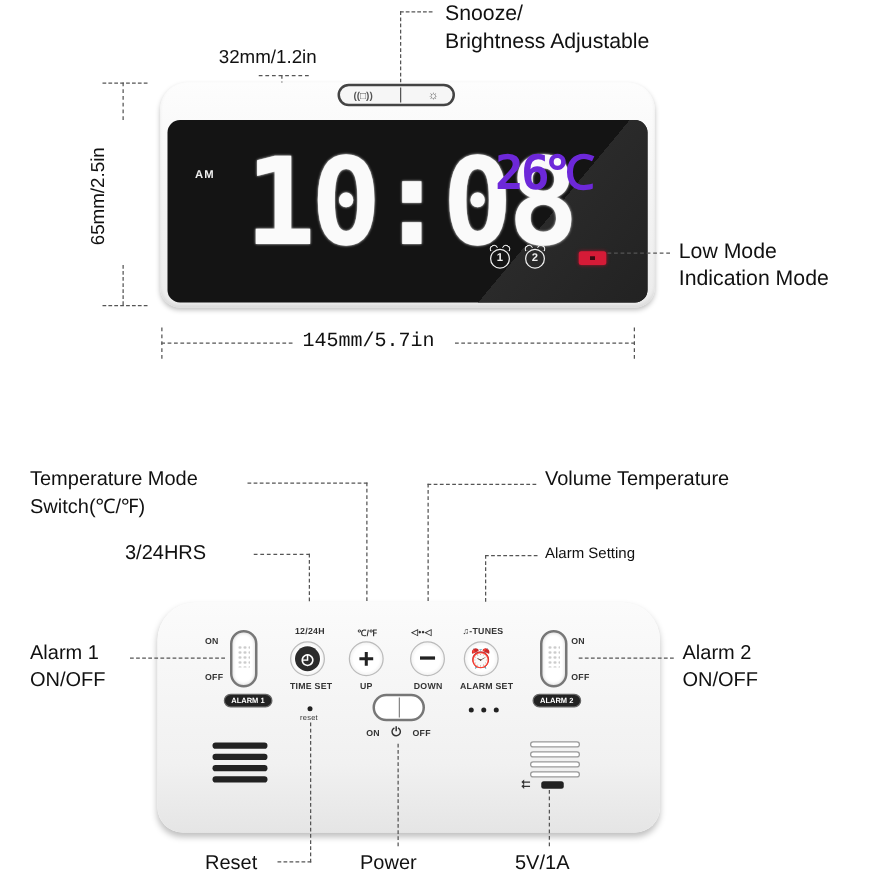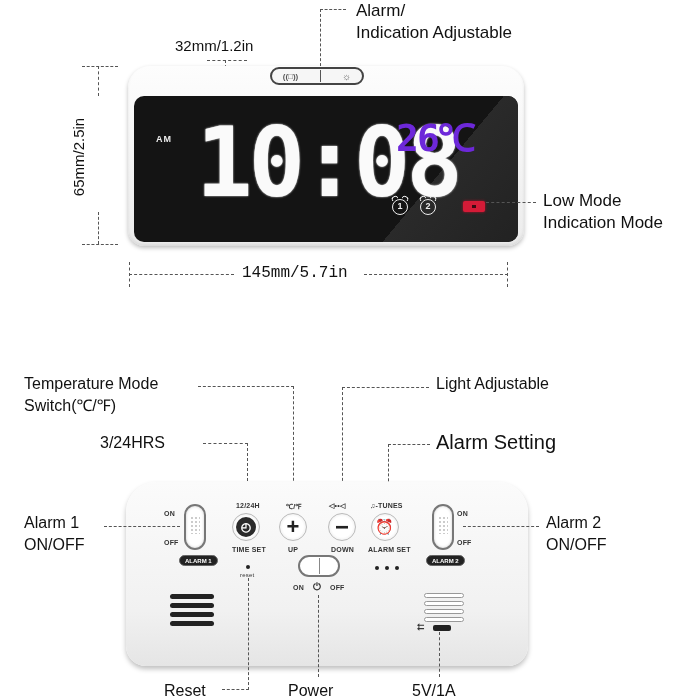--- a/index.html
+++ b/index.html
@@ -105,22 +105,22 @@
   <div class="dash-h" style="left:207px; top:89px; width:40px;"></div>
 
   <div class="dash-h" style="left:82px; top:66px; width:36px;"></div>
   <div class="dash-v" style="left:98px; top:66px; height:30px;"></div>
   <div class="label" style="left:40px; top:146px; font-size:15px; transform:rotate(-90deg); transform-origin:center;">65mm/2.5in</div>
   <div class="dash-v" style="left:98px; top:212px; height:32px;"></div>
   <div class="dash-h" style="left:82px; top:244px; width:36px;"></div>
 
   <div class="dash-h" style="left:320px; top:9px; width:26px;"></div>
   <div class="dash-v" style="left:320px; top:9px; height:62px;"></div>
-  <div class="label" style="left:356px; top:0px;">Alarm/</div>
-  <div class="label" style="left:356px; top:22px;">Indication Adjustable</div>
+  <div class="label" style="left:356px; top:0px;">Snooze/</div>
+  <div class="label" style="left:356px; top:22px;">Brightness Adjustable</div>
 
   <div class="front-body"></div>
 
   <div class="top-button">
     <span style="font-size:8px; font-weight:bold;">((□))</span>
     <span class="sep"></span>
     <span style="font-size:10px;">☼</span>
   </div>
 
   <div class="screen">
@@ -150,25 +150,25 @@
 
   <div class="label" style="left:24px; top:373px; font-size:16px;">Temperature Mode</div>
   <div class="label" style="left:24px; top:395px; font-size:16px;">Switch(℃/℉)</div>
   <div class="dash-h" style="left:198px; top:386px; width:96px;"></div>
   <div class="dash-v" style="left:293px; top:386px; height:110px;"></div>
 
   <div class="label" style="left:100px; top:432px; font-size:16px;">3/24HRS</div>
   <div class="dash-h" style="left:203px; top:443px; width:45px;"></div>
   <div class="dash-v" style="left:247px; top:443px; height:53px;"></div>
 
-  <div class="label" style="left:436px; top:373px; font-size:16px;">Light Adjustable</div>
+  <div class="label" style="left:436px; top:373px; font-size:16px;">Volume Temperature</div>
   <div class="dash-h" style="left:342px; top:387px; width:87px;"></div>
   <div class="dash-v" style="left:342px; top:387px; height:109px;"></div>
 
-  <div class="label" style="left:436px; top:431px; font-size:20px;">Alarm Setting</div>
+  <div class="label" style="left:436px; top:431px; font-size:12px;">Alarm Setting</div>
   <div class="dash-h" style="left:388px; top:444px; width:42px;"></div>
   <div class="dash-v" style="left:388px; top:444px; height:52px;"></div>
 
   <div class="back-body"></div>
 
   <div class="label" style="left:24px; top:512px; font-size:16px;">Alarm 1</div>
   <div class="label" style="left:24px; top:534px; font-size:16px;">ON/OFF</div>
   <div class="dash-h" style="left:104px; top:526px; width:76px;"></div>
   <div class="tiny" style="left:164px; top:510px;">ON</div>
   <div class="tiny" style="left:164px; top:539px;">OFF</div>

